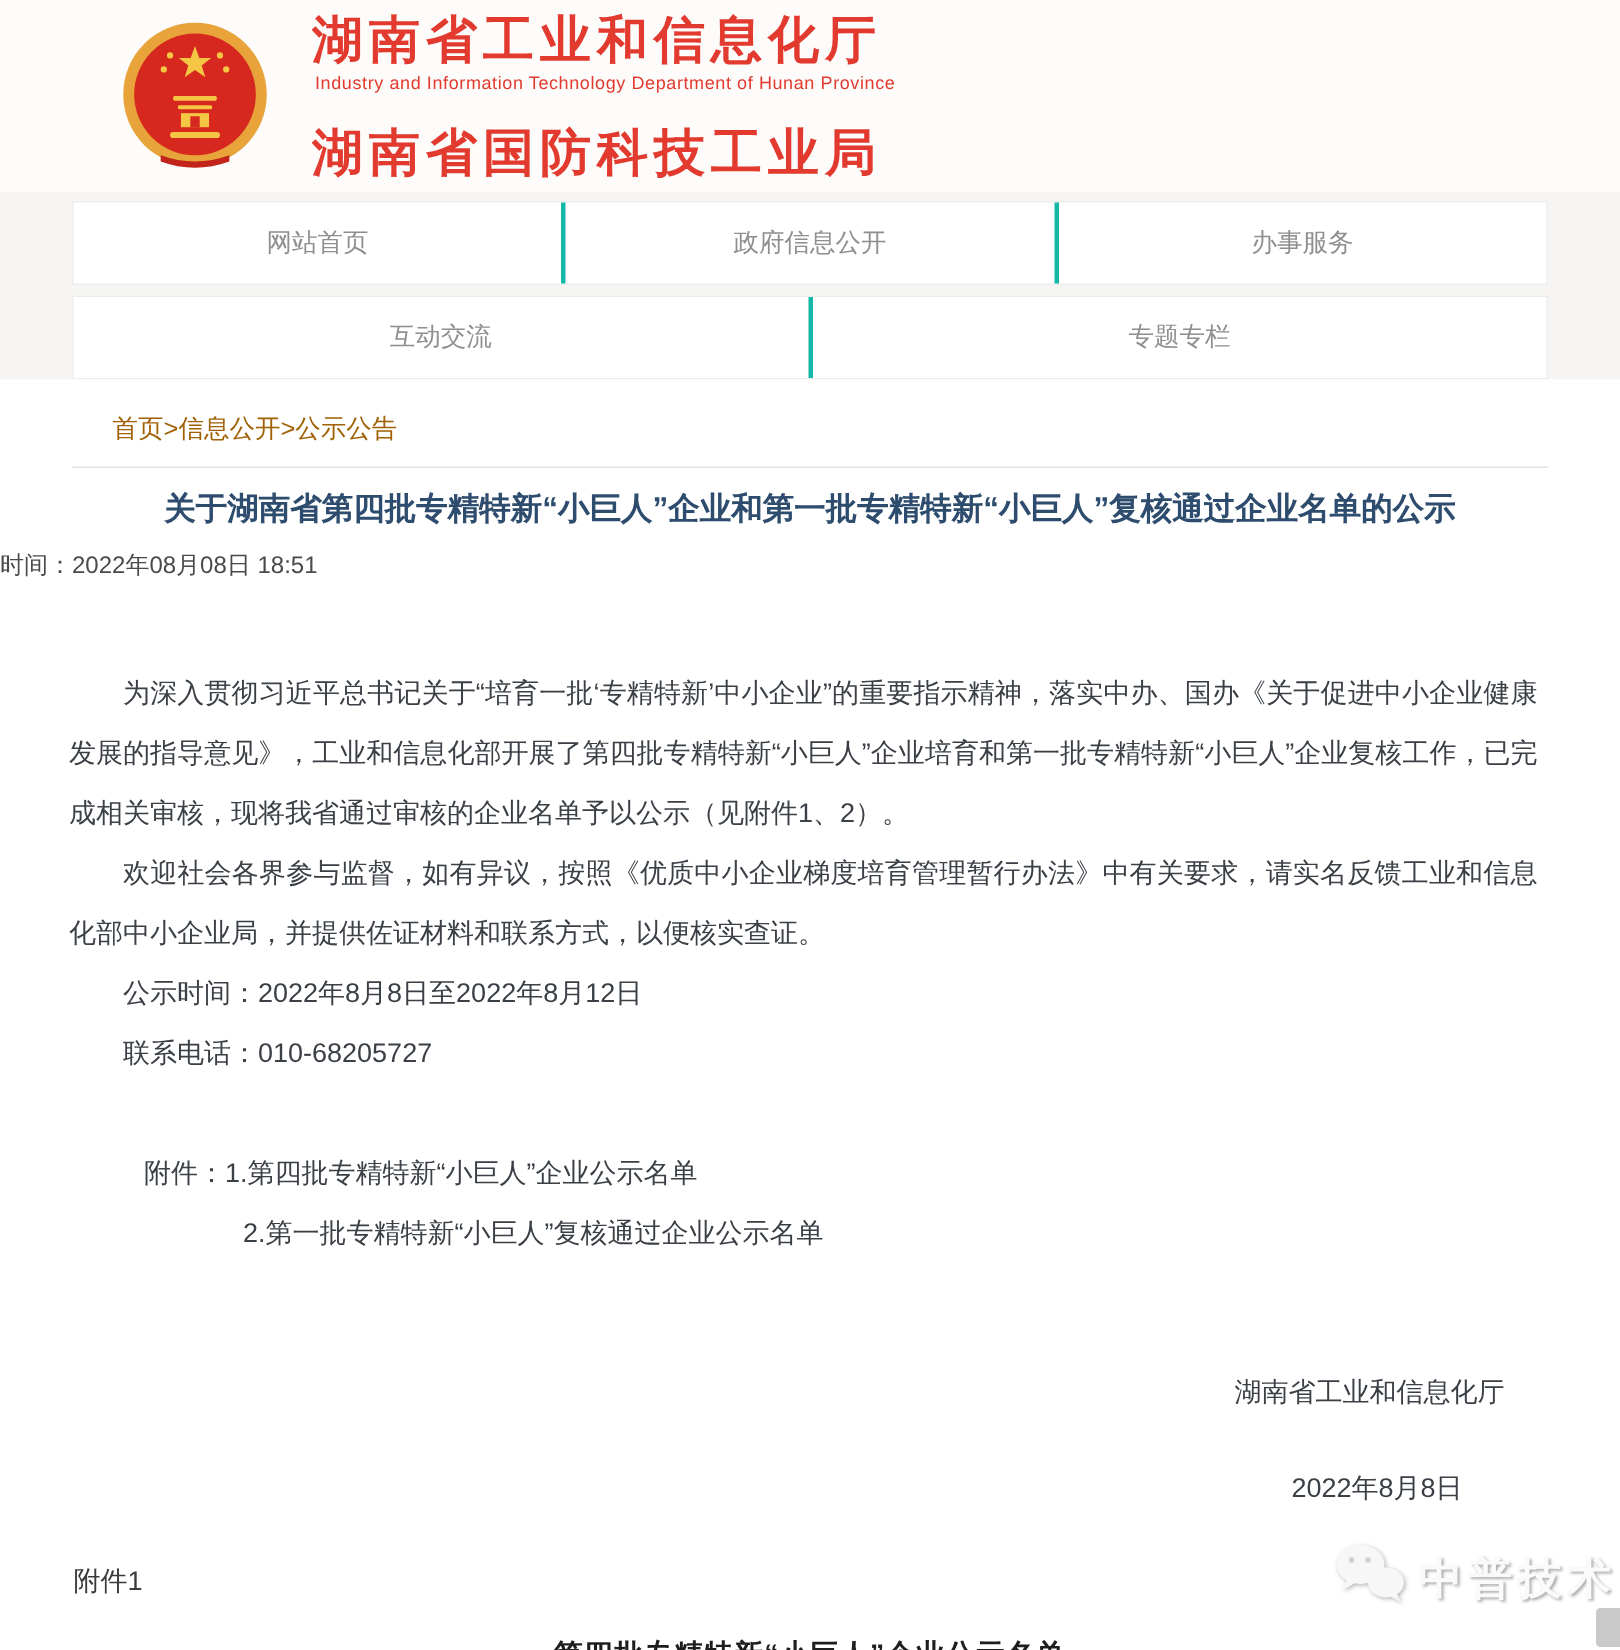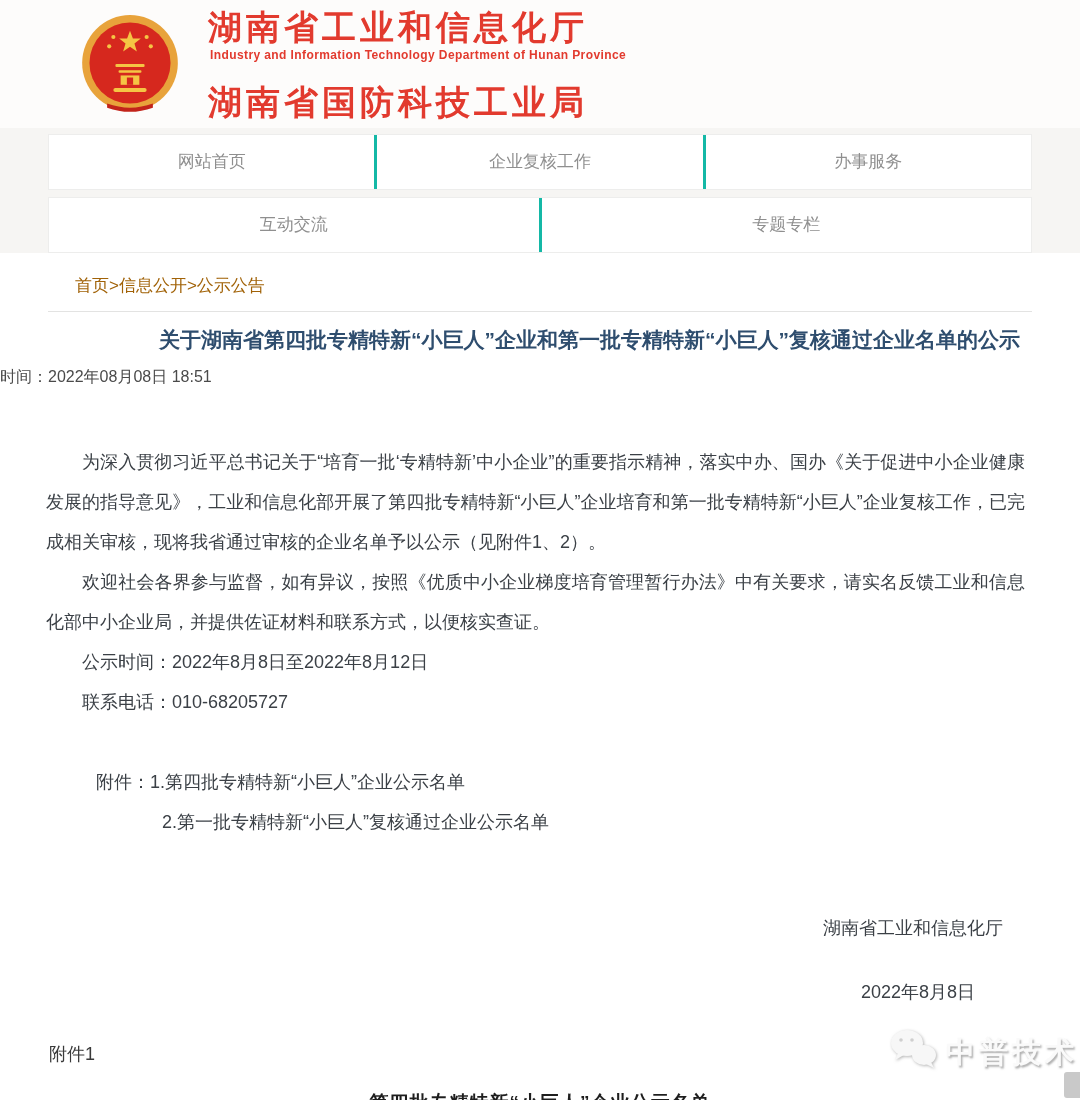--- a/index.html
+++ b/index.html
@@ -15,41 +15,41 @@
     display:flex; align-items:center; gap:26px;
     padding-left:78px;
   }
   .emblem { width:104px; height:104px; flex:0 0 auto; }
   .org-lines .cn {
     color:#e23a2e; font-weight:bold; font-size:34px; letter-spacing:4px;
     line-height:38px; white-space:nowrap;
   }
   .org-lines .en {
     color:#e23a2e; font-size:12px; letter-spacing:.4px; line-height:16px;
-    margin:1px 0 20px 2px; white-space:nowrap;font-weight:bold;
+    margin:1px 0 20px 2px; white-space:nowrap;
   }
   
   .main-nav { margin:6px 48px 0 48px; }
   .nav-row { display:flex; background:#fff; border:1px solid #ededec; }
   .nav-row + .nav-row { margin-top:7px; }
   .nav-cell {
     flex:1; height:54px; line-height:54px; text-align:center;
     color:#8f8f8f; font-size:17px; cursor:pointer;
     border-right:3px solid #14b8a6;
   }
   .nav-cell:last-child { border-right:none; }
   
   .doc { background:#fff; min-height:860px; padding-bottom:40px; }
   .breadcrumb-bar {
     margin:0 48px; padding:21px 0 14px 27px;
     border-bottom:1px solid #e3e3e2;
     color:#a16207; font-size:17px;
   }
   .article-title {
-    margin:15px 60px 0 60px; text-align:right;
+    margin:15px 60px 0 60px; text-align:center;
     color:#2e4d6e; font-weight:bold; font-size:21px; line-height:26px;
   }
   .article-meta {
     margin-top:14px; text-align:left; color:#4a4a4a; font-size:16px;
   }
   .article-body {
     margin:54px 55px 0 46px;
     color:#3b4046; font-size:18px; line-height:40px; text-align:justify;
   }
   .article-body p { margin:0; text-indent:2em; }
@@ -103,21 +103,21 @@
   <div class="org-lines">
     <div class="cn">湖南省工业和信息化厅</div>
     <div class="en">Industry and Information Technology Department of Hunan Province</div>
     <div class="cn">湖南省国防科技工业局</div>
   </div>
 </div>
 
 <div class="main-nav">
   <div class="nav-row">
     <div class="nav-cell">网站首页</div>
-    <div class="nav-cell">企业复核工作</div>
+    <div class="nav-cell">政府信息公开</div>
     <div class="nav-cell">办事服务</div>
   </div>
   <div class="nav-row">
     <div class="nav-cell">互动交流</div>
     <div class="nav-cell">专题专栏</div>
   </div>
 </div>
 
 <div class="doc">
 

